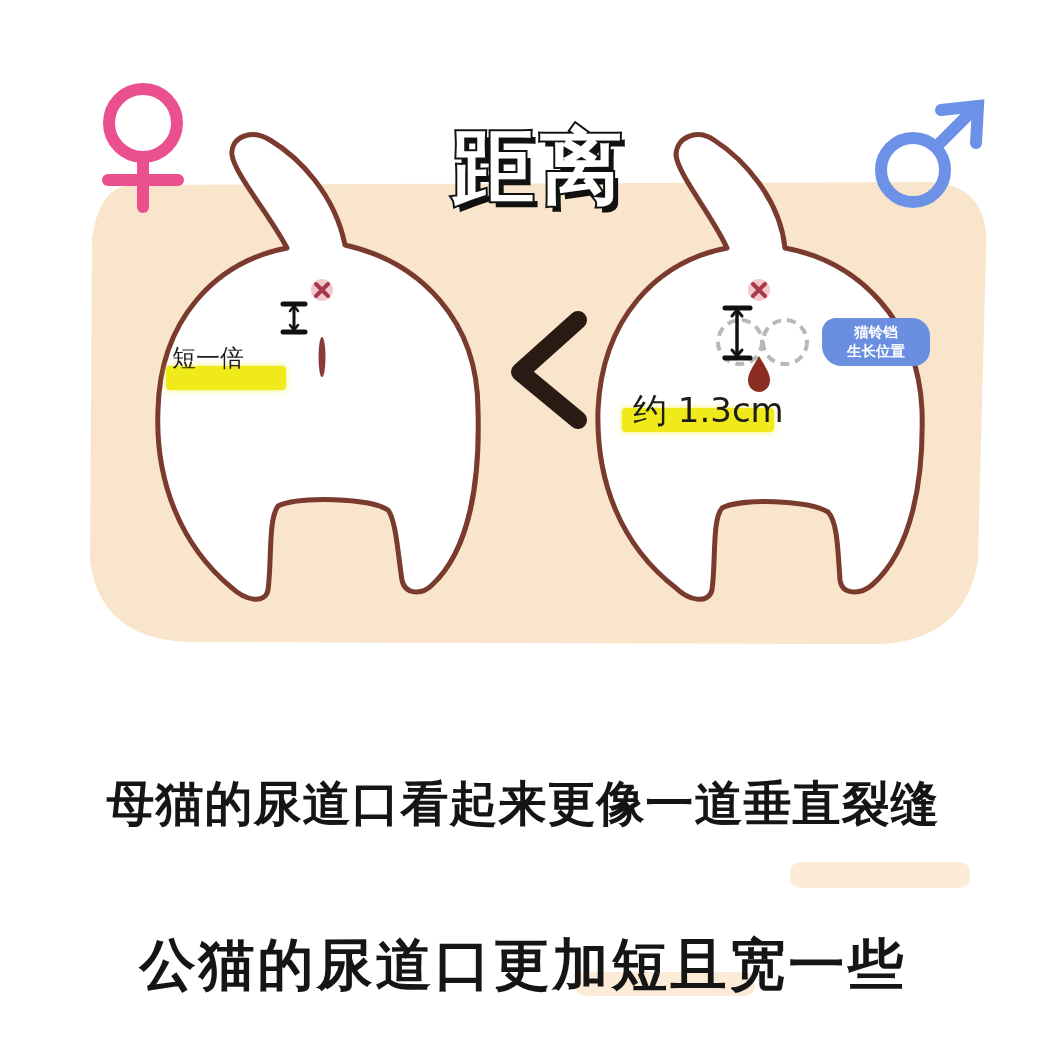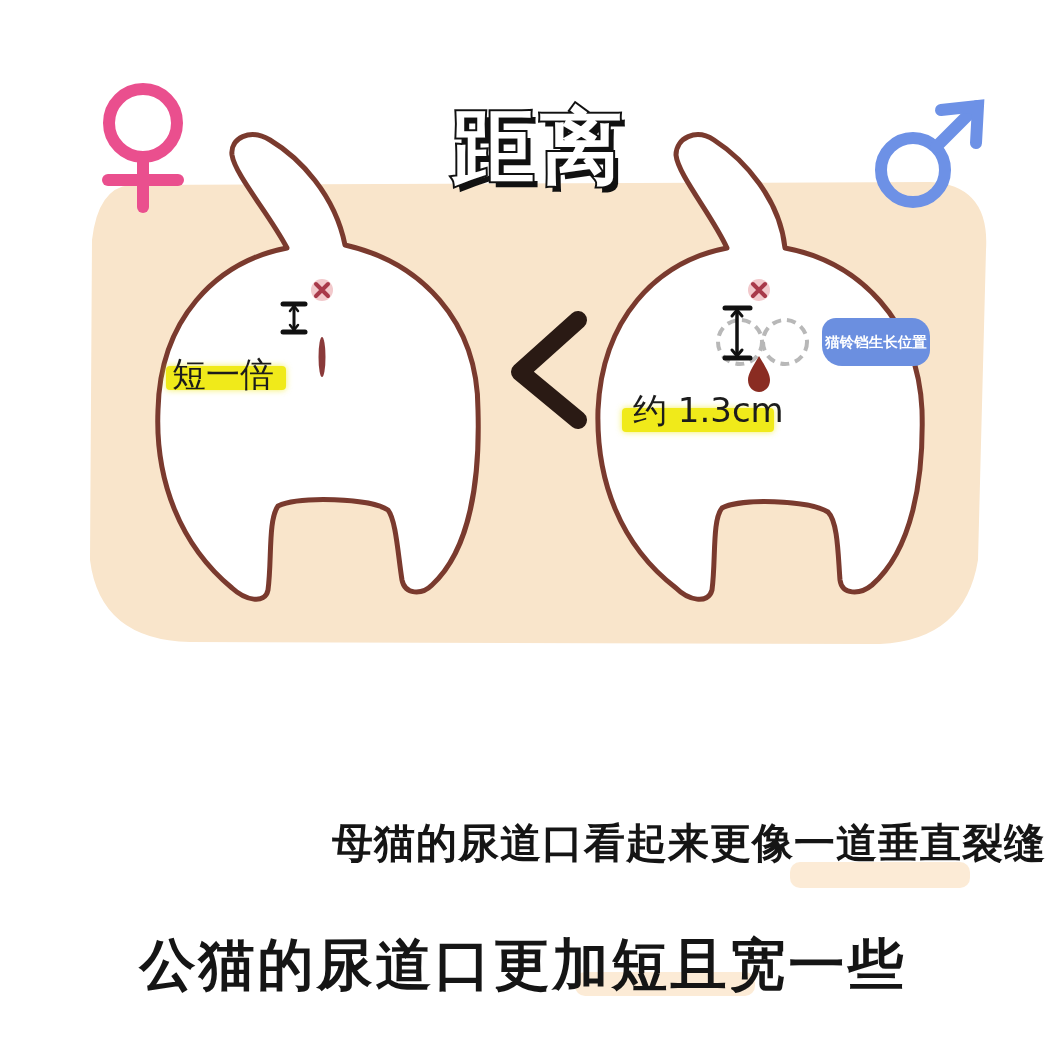--- a/index.html
+++ b/index.html
@@ -1,45 +1,45 @@
 <!DOCTYPE html>
 <html><head>
   <meta charset="utf-8">
   <style>
     html, body { margin: 0; padding: 0; background: #ffffff; }
     body { width: 1046px; height: 1048px; position: relative; overflow: hidden;
       font-family: "DejaVu Sans", "Liberation Sans", sans-serif; }
     .abs { position: absolute; }
     #panel { left: 0; top: 0; }
-    .title-wrap { left: 420px; top: 88px; width: 240px; height: 120px;
+    .title-wrap { left: 420px; top: 108px; width: 240px; height: 120px;
       display: flex; align-items: center; justify-content: center; }
     .title {
       font-family: "DejaVu Sans", sans-serif; font-weight: 900; font-size: 82px;
       color: #ffffff; letter-spacing: 6px;
       -webkit-text-stroke: 4px #111111;
       text-shadow: 5px 6px 0 #111111;
       paint-order: stroke fill;
     }
     .hl {
       position: absolute; background: #f0ea1a; border-radius: 4px;
       box-shadow: 0 0 6px rgba(240,234,26,0.7);
     }
     .lbl { position: absolute; color: #1c1c1c; white-space: nowrap;
       font-family: "DejaVu Sans", sans-serif; }
-    .lbl-f { left: 172px; top: 352px; font-size: 34px; }
+    .lbl-f { left: 172px; top: 342px; font-size: 24px; }
     .lbl-m { left: 624px; top: 388px; font-size: 34px; margin-left: 9px; }
     .bubble {
       left: 822px; top: 318px; width: 108px; height: 48px;
       background: #6b8fe0; border-radius: 14px 18px 16px 20px;
       color: #ffffff; font-size: 14.5px; line-height: 19px; font-weight: bold;
-      display: flex; flex-direction: row; align-items: center; justify-content: center;
+      display: flex; flex-direction: column; align-items: center; justify-content: center;
     }
     .caption { position: absolute; left: 0; width: 1046px; text-align: center;
       color: #151515; font-weight: bold; font-family: "DejaVu Sans", sans-serif; }
-    .cap1 { top: 816px; font-size: 41px; letter-spacing: 1px; text-align: right; }
+    .cap1 { top: 772px; font-size: 48px; letter-spacing: 1px; }
     .cap2 { top: 928px; font-size: 56px; letter-spacing: 3px; font-family: Liberation Serif, serif; }
     .cap-smudge { position: absolute; background: #fbe8cf; border-radius: 10px; opacity: 0.85; }
   </style>
 </head>
 <body>
 
 <svg id="panel" class="abs" width="1046" height="1048" viewBox="0 0 1046 1048">
 
   <path d="M130 185 Q 98 188 92 240 L 90 560 Q 100 640 190 642 L 880 644 Q 965 640 978 560 L 986 250 Q 990 185 930 182 Z" fill="#f9e5cb"></path>
 

